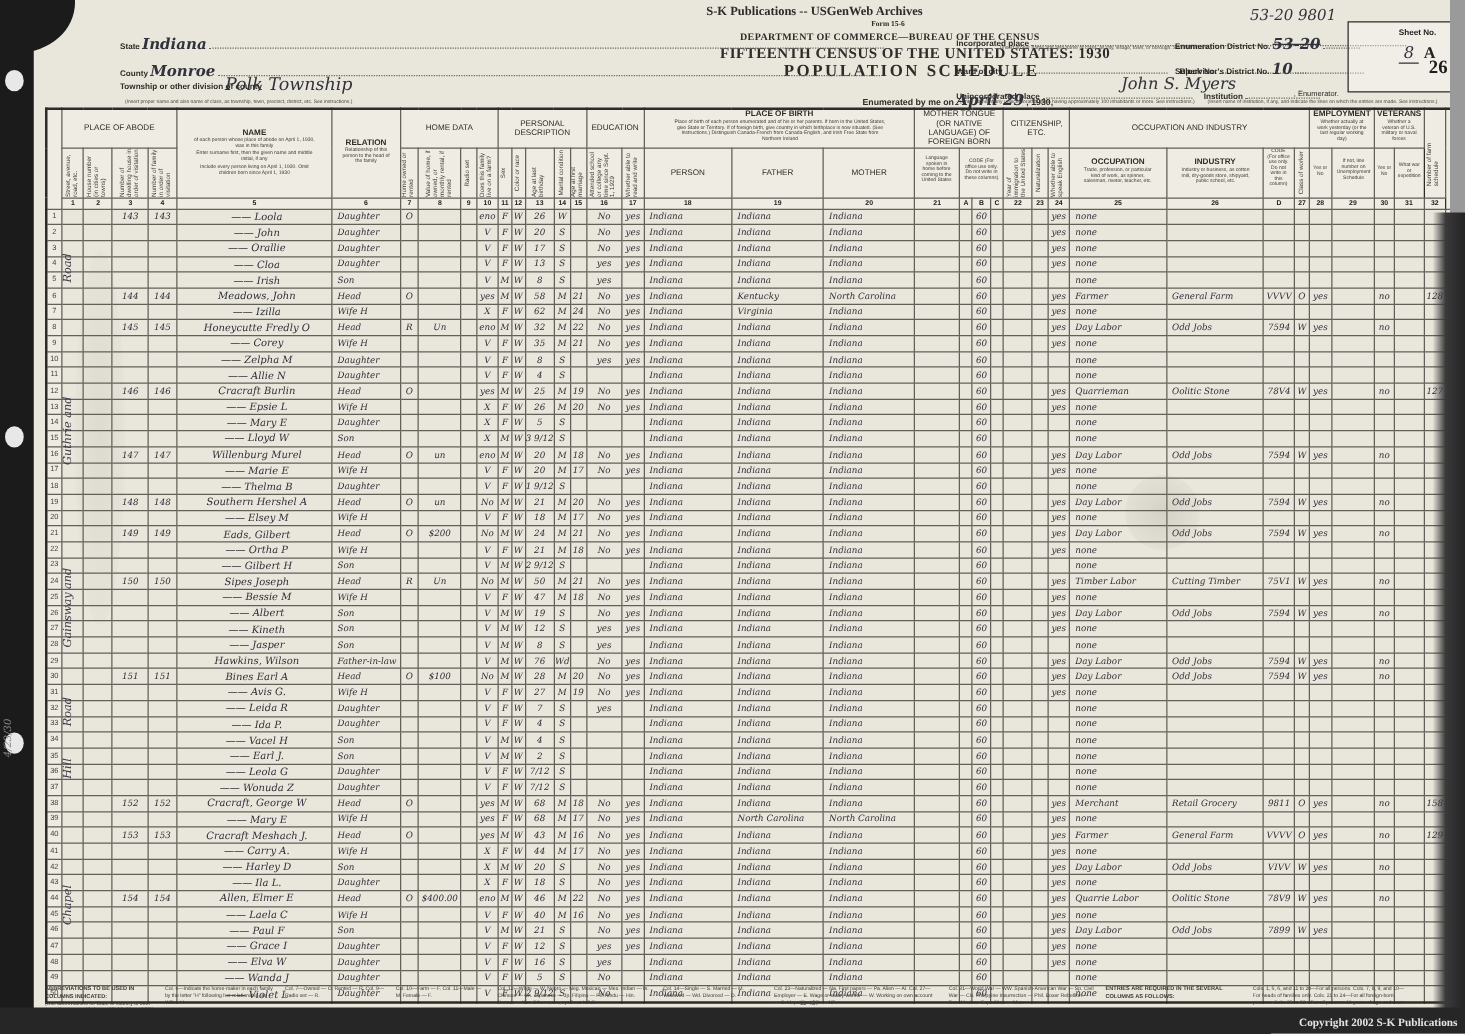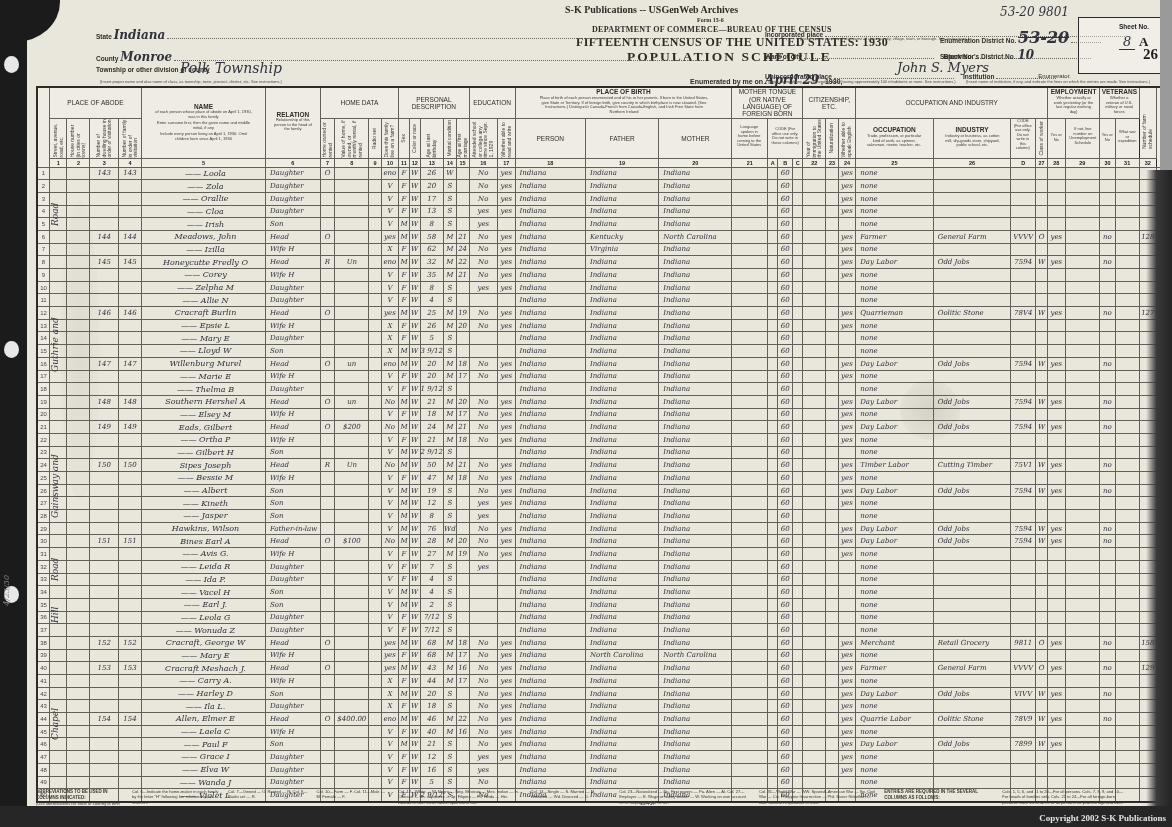--- a/index.html
+++ b/index.html
@@ -118,21 +118,21 @@
     <span>Enumerated by me on</span>
     <span class="hw" style="font-size:12px;">April 29</span>
     <span>, 1930,</span>
   </div>
   <div class="hw sig" style="position:absolute;left:897px;top:60px;z-index:6;">John S. Myers</div>
   <div class="pr" style="left:1035px;top:73px;font-size:6px;font-weight:normal;">, Enumerator.</div>
 
   <div class="hw" style="position:absolute;left:1000px;top:5px;font-size:12px;">53-20  9801</div>
   <div class="pr" style="left:940px;top:28px;">
     <span>Enumeration District No.</span>
-    <span class="hw" style="font-size:16px;text-decoration:line-through;">53-20</span>
+    <span class="hw" style="font-size:12px;text-decoration:line-through;">53-20</span>
     <span class="dots" style="width:30px;"></span>
   </div>
   <div class="pr" style="left:940px;top:48px;">
     <span>Supervisor's District No.</span>
     <span class="hw" style="font-size:12px;">10</span>
     <span class="dots" style="width:55px;"></span>
   </div>
   <div class="sheetbox">
     <div class="lbl">Sheet No.</div>
     <div class="val">
@@ -390,21 +390,21 @@
           <td></td>
           <td class="hb"></td>
           <td class="rn hb">1</td>
         </tr>
         <tr>
           <td class="rn">2</td>
           <td class="hb"></td>
           <td></td>
           <td></td>
           <td></td>
-          <td class="hwc lft nm hb">—— Zola</td>
+          <td class="hwc lft nm hb">—— John</td>
           <td class="hwc lft hb">Daughter</td>
           <td class="hb"></td>
           <td></td>
           <td></td>
           <td class="hwc">V</td>
           <td class="hwc hb">F</td>
           <td class="hwc">W</td>
           <td class="hwc">20</td>
           <td class="hwc">S</td>
           <td></td>

